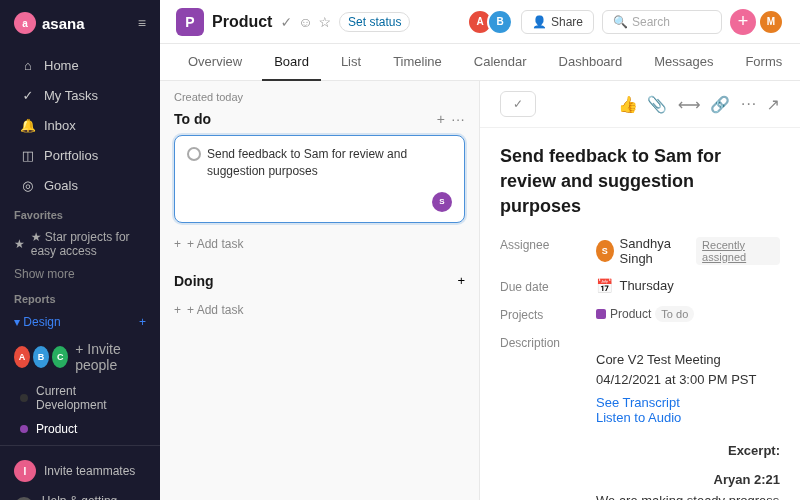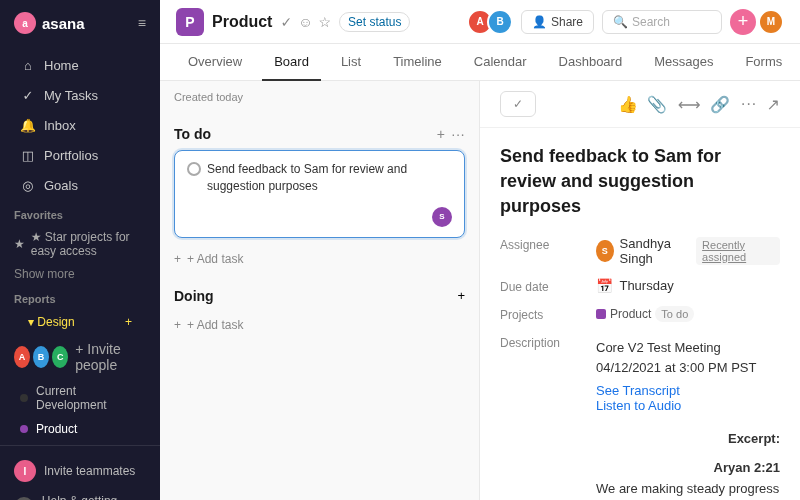--- a/index.html
+++ b/index.html
@@ -49,21 +49,21 @@
     .sidebar-section-label {
       padding: 8px 14px 4px; font-size: 11px; color: #888; text-transform: none; font-weight: 600;
     }
     .sidebar-favorites-link {
       display: flex; align-items: center; gap: 6px;
       padding: 5px 14px; color: #aaa; font-size: 12px; cursor: pointer;
     }
     .show-more { padding: 4px 14px; color: #888; font-size: 12px; cursor: pointer; }
     .team-header {
       display: flex; align-items: center; justify-content: space-between;
-      padding: 6px 28px; color: #fde047; font-size: 12px;
+      padding: 6px 14px; color: #3b82f6; font-size: 12px;
     }
     .team-avatars { display: flex; align-items: center; gap: 3px; padding: 4px 14px; }
     .team-avatar {
       width: 22px; height: 22px; border-radius: 50%;
       display: flex; align-items: center; justify-content: center;
       font-size: 9px; font-weight: 700; color: #fff;
     }
     .invite-people {
       font-size: 14px; color: #aaa; cursor: pointer; padding: 2px 4px;
     }
@@ -141,21 +141,21 @@
     
     #board-area {
       flex: 1; display: flex; overflow: hidden;
     }
 
     
     #kanban {
       width: 320px; flex-shrink: 0; padding: 10px 14px; overflow-y: auto;
       background: #f9f9f9; border-right: 1px solid #e8e8e8;
     }
-    .created-today { font-size: 11px; color: #888; margin-bottom: 23px; }
+    .created-today { font-size: 11px; color: #888; margin-bottom: 8px; }
     .column-header {
       display: flex; align-items: center; justify-content: space-between;
       margin-bottom: 8px;
     }
     .column-title { font-size: 14px; font-weight: 600; color: #1a1a1a; }
     .column-actions { display: flex; gap: 6px; color: #888; font-size: 14px; cursor: pointer; }
     .task-card {
       background: #fff; border: 1px solid #e8e8e8; border-radius: 8px;
       padding: 10px 12px; margin-bottom: 8px; cursor: pointer;
       box-shadow: 0 1px 3px rgba(0,0,0,0.05);
@@ -191,21 +191,21 @@
     .detail-title { font-size: 18px; font-weight: 700; color: #1a1a1a; margin-bottom: 16px; line-height: 1.4; }
     .detail-row { display: flex; align-items: flex-start; gap: 16px; margin-bottom: 12px; }
     .detail-label { width: 80px; font-size: 12px; color: #888; flex-shrink: 0; padding-top: 2px; }
     .detail-value { font-size: 13px; color: #333; display: flex; align-items: center; gap: 6px; }
     .assignee-avatar { width: 22px; height: 22px; border-radius: 50%; background: #e67e22; display: flex; align-items: center; justify-content: center; font-size: 9px; font-weight: 700; color: #fff; }
     .recently-badge { font-size: 11px; color: #888; background: #f5f5f5; padding: 2px 6px; border-radius: 4px; cursor: pointer; text-decoration: underline; }
     .cal-icon { font-size: 14px; color: #888; }
     .project-dot { width: 10px; height: 10px; border-radius: 2px; background: #8e44ad; }
     .project-badge { font-size: 12px; color: #555; display: flex; align-items: center; gap: 4px; }
     .todo-badge { font-size: 11px; color: #888; background: #f5f5f5; padding: 2px 6px; border-radius: 10px; cursor: pointer; }
-    .description-section { margin-top: 4px; }
+    .description-section { margin-top: 16px; }
     .description-text { font-size: 13px; color: #333; line-height: 1.6; }
     .link-text { color: #1a73e8; cursor: pointer; text-decoration: none; }
     .excerpt-section { margin-top: 4px; }
     .bold-text { font-weight: 700; text-align: right; }
   </style>
 </head>
 <body>
 
 <div id="sidebar">
   <div class="sidebar-logo">

